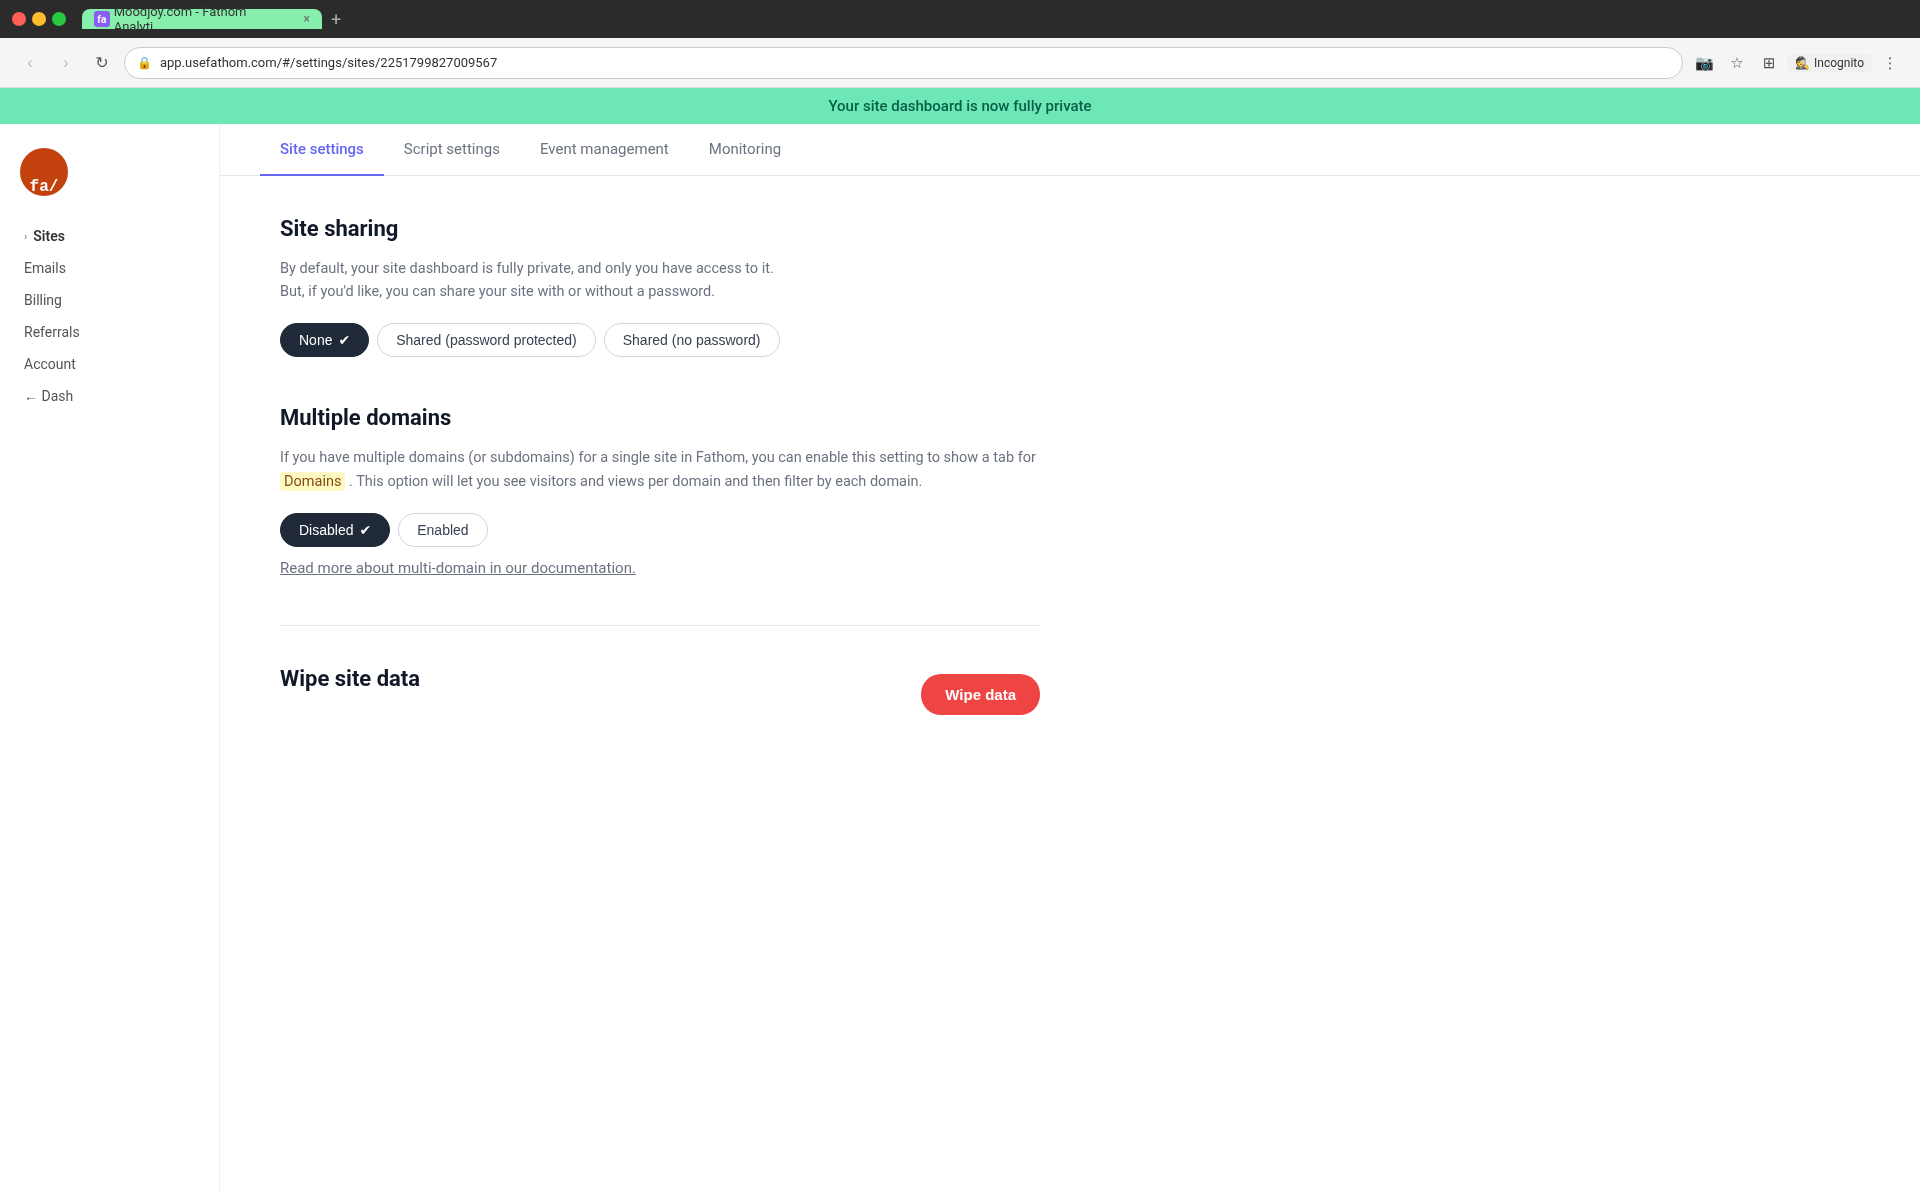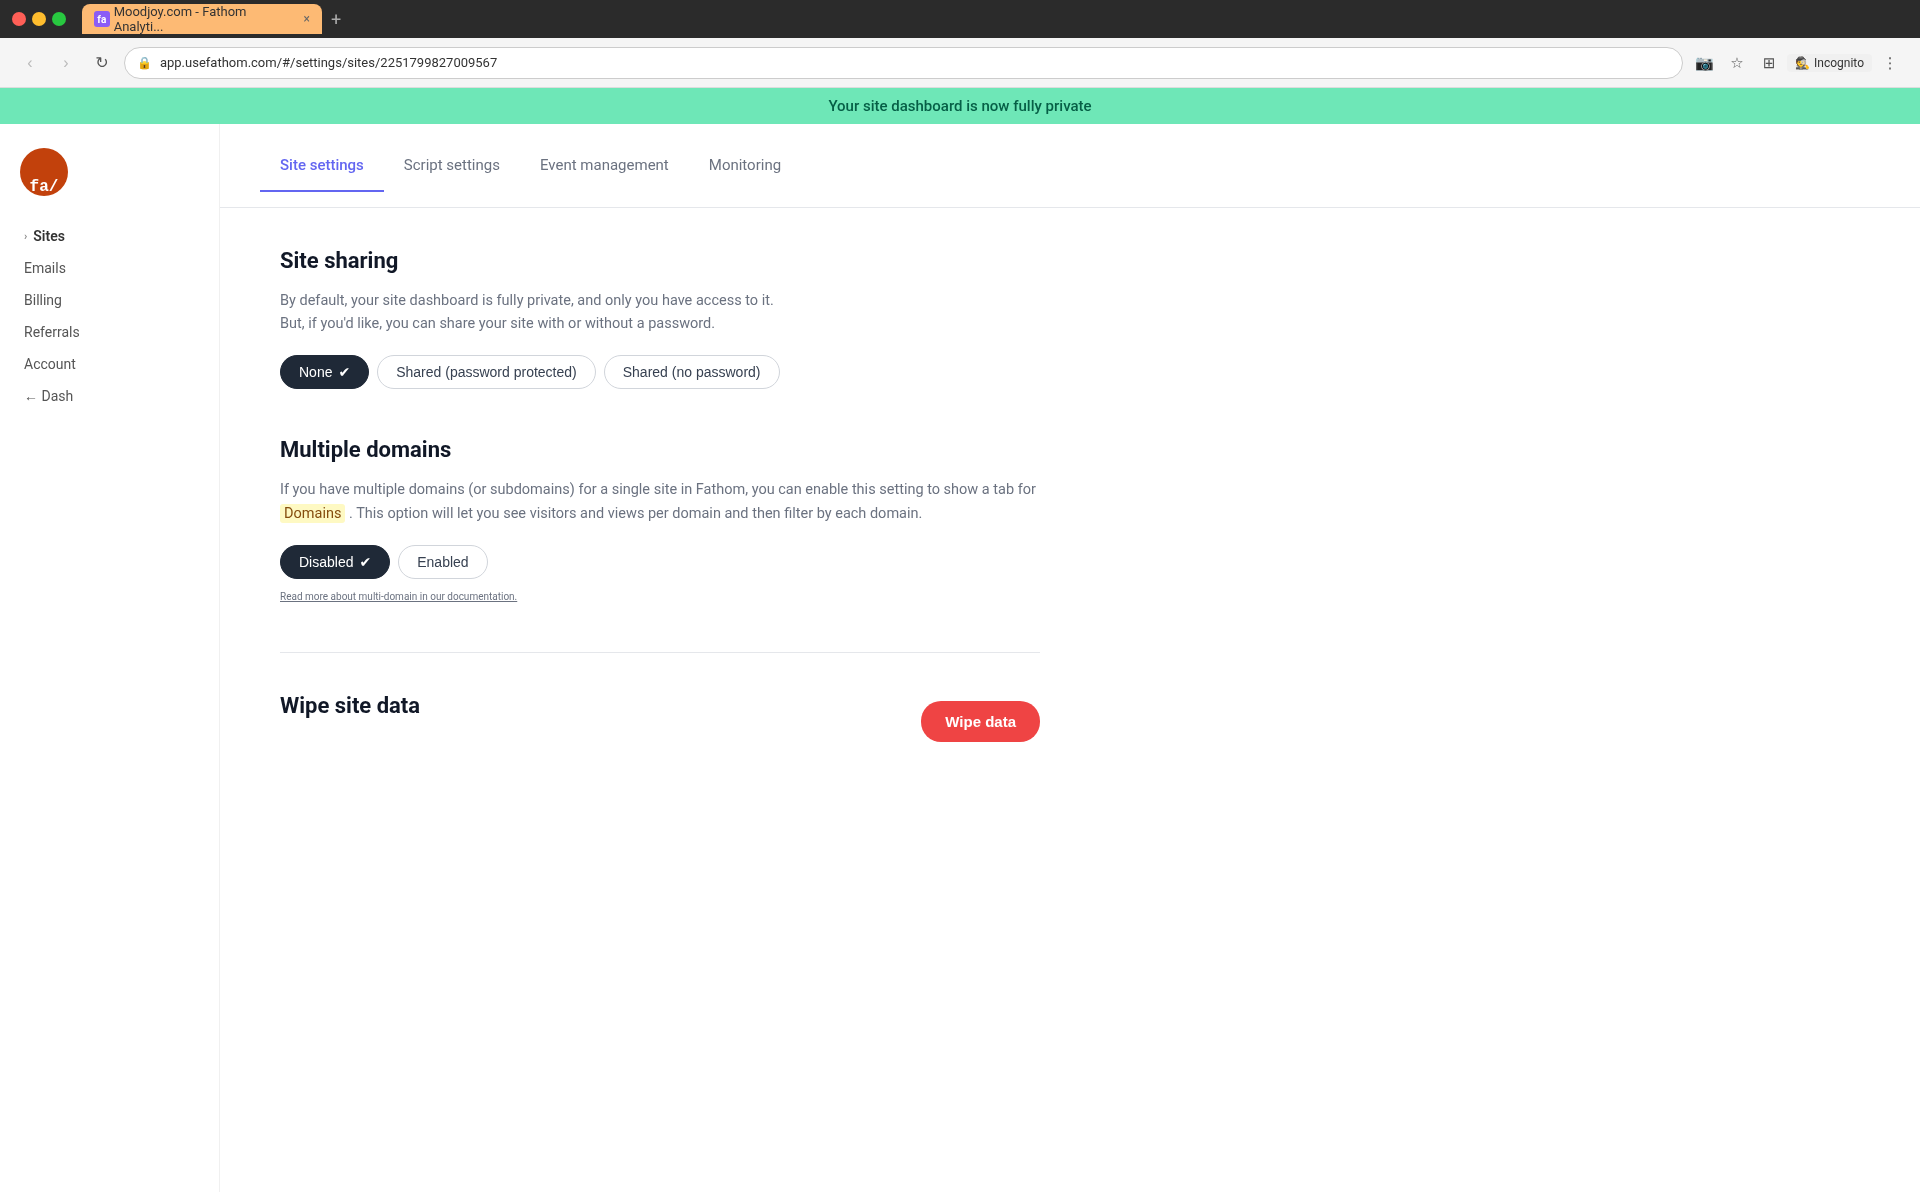--- a/index.html
+++ b/index.html
@@ -36,22 +36,22 @@
     }
     .tl-red { background: #ff5f57; }
     .tl-yellow { background: #ffbd2e; }
     .tl-green { background: #28c840; }
     .tab-bar {
       display: flex;
       align-items: center;
       flex: 1;
     }
     .tab {
-      background: #fdba74;
-      height: 30px;
+      background: #86efac;
+      height: 20px;
       border-radius: 8px 8px 0 0;
       display: flex;
       align-items: center;
       padding: 0 12px;
       gap: 4px;
       font-size: 13px;
       color: #333;
       max-width: 240px;
     }
     .tab-favicon {
@@ -205,21 +205,21 @@
     
     .main-content {
       flex: 1;
       overflow-y: auto;
     }
 
     
     .tab-nav {
       display: flex;
       border-bottom: 1px solid #e5e7eb;
-      padding: 16px 40px;
+      padding: 0 40px;
       background: white;
     }
     .tab-nav-item {
       padding: 16px 20px;
       font-size: 15px;
       color: #6b7280;
       cursor: pointer;
       border-bottom: 2px solid transparent;
       margin-bottom: -1px;
       text-decoration: none;
@@ -283,21 +283,21 @@
       color: white;
       border-color: #1f2937;
     }
     .btn-option .check-icon {
       font-size: 14px;
     }
 
     
     .doc-link {
       color: #6b7280;
-      font-size: 10px;
+      font-size: 15px;
       text-decoration: underline;
       display: inline-block;
       margin-top: 12px;
       cursor: pointer;
     }
 
     
     .divider {
       border: none;
       border-top: 1px solid #e5e7eb;

